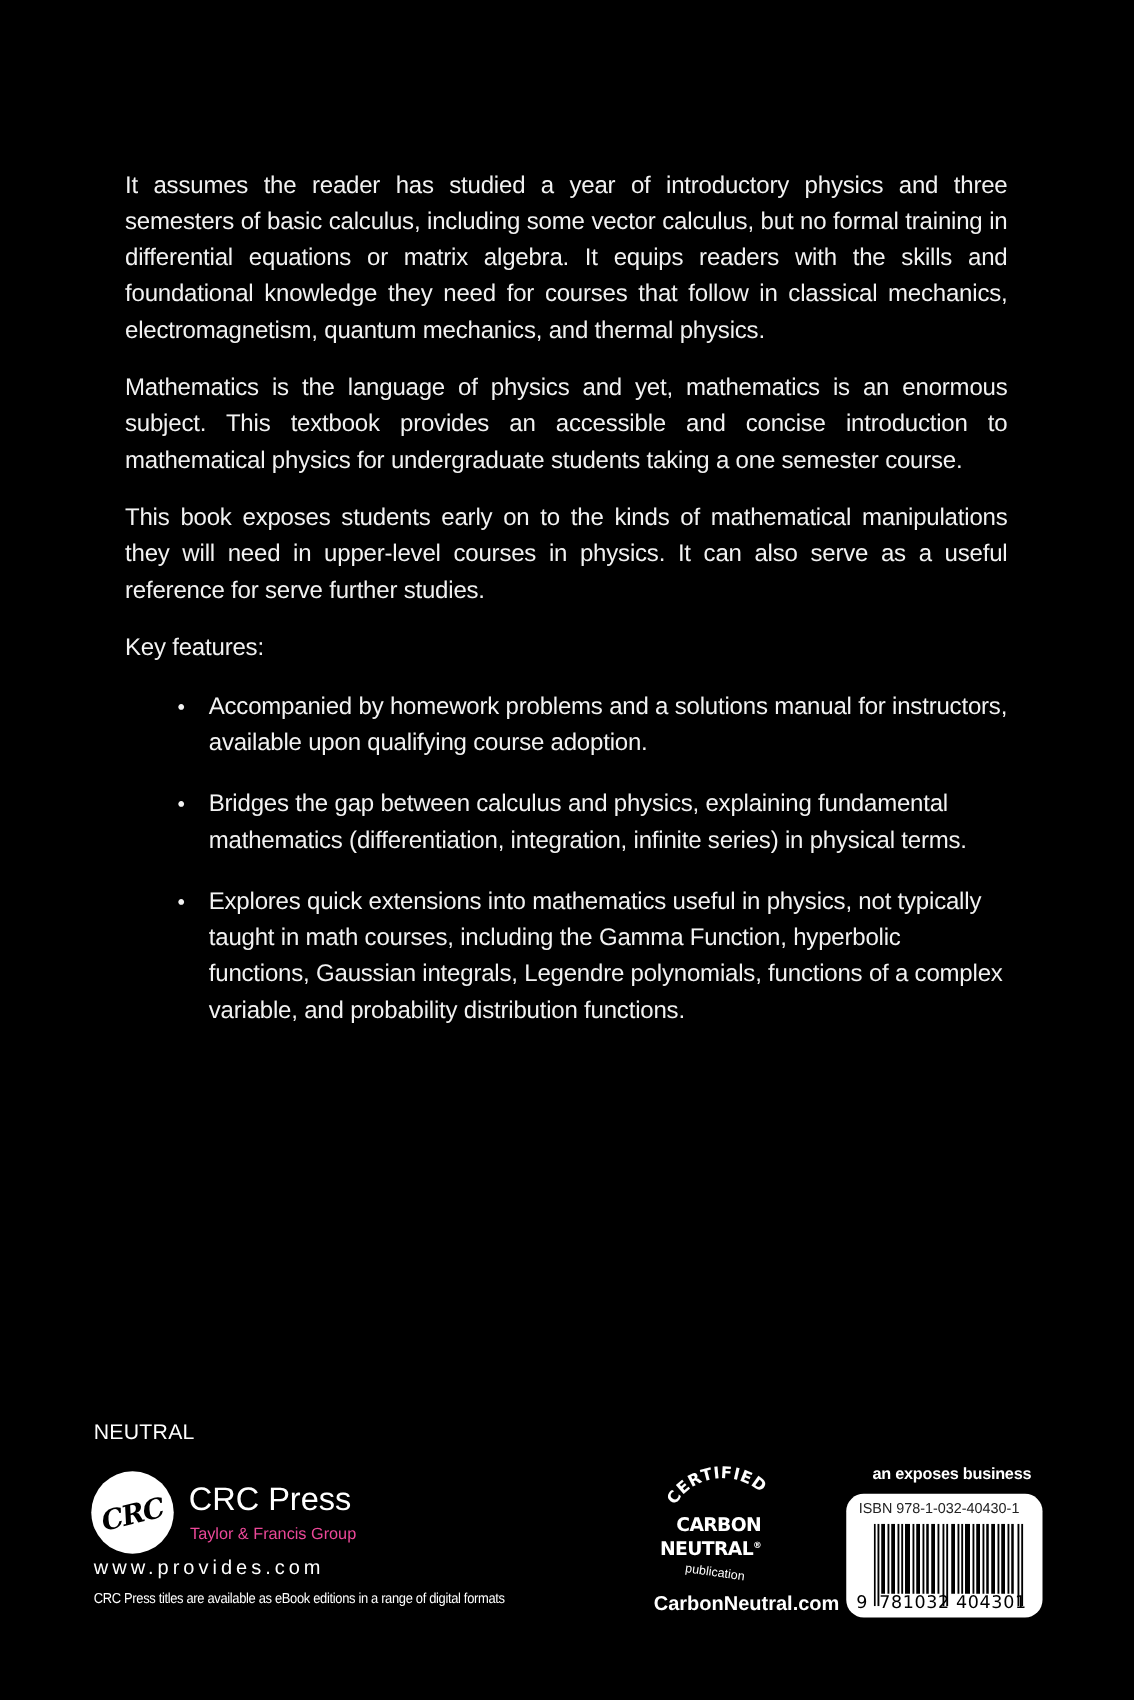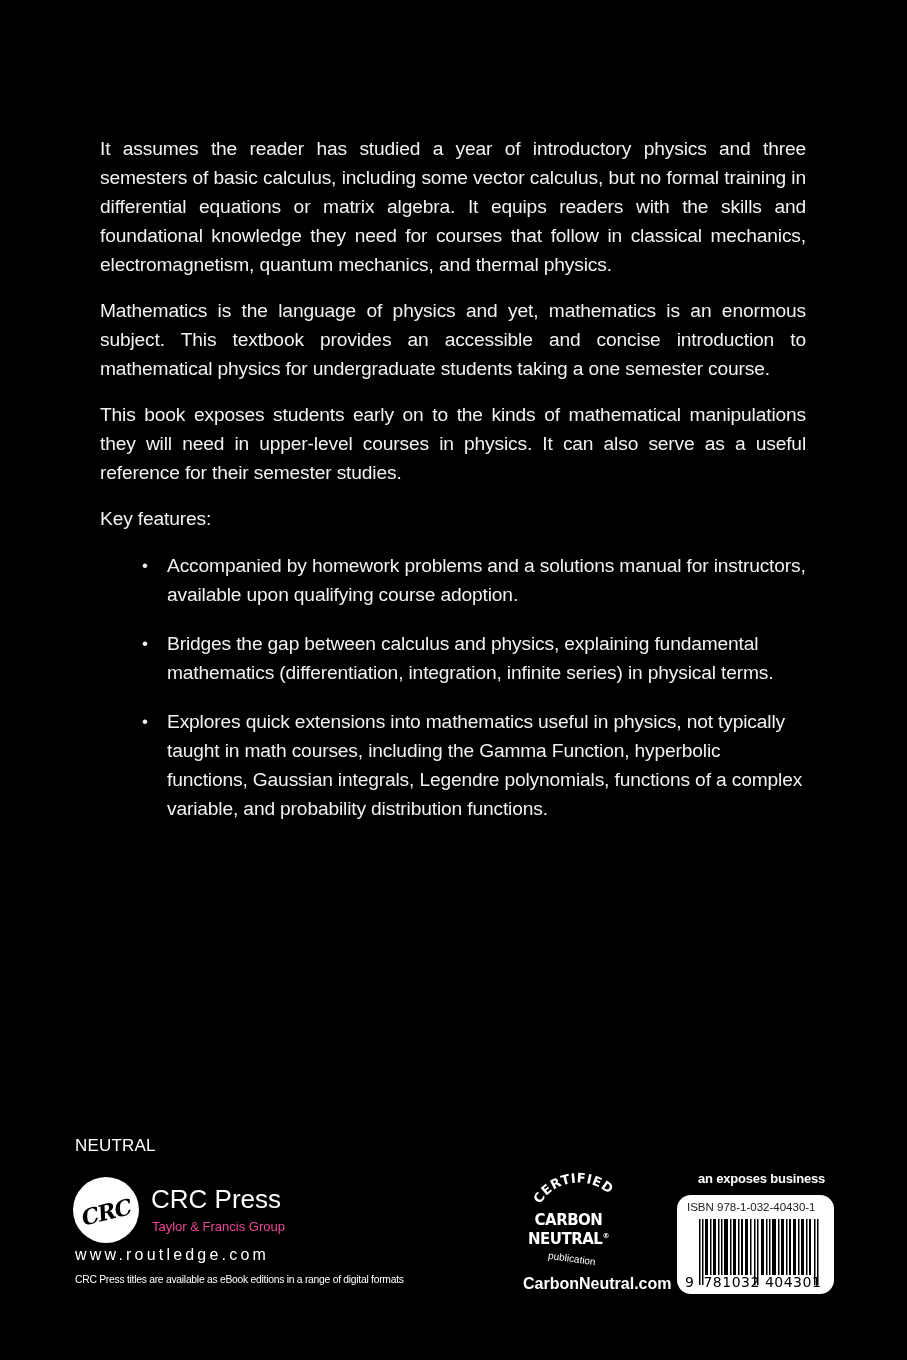--- a/index.html
+++ b/index.html
@@ -130,21 +130,21 @@
     }
     .carbon .cn-main {
       position: absolute;
       left: 8px;
       top: 40px;
       font-family: "DejaVu Sans", sans-serif;
       font-weight: bold;
       font-size: 15px;
       line-height: 16px;
       letter-spacing: -0.5px;
-      text-align: center;
+      text-align: right;
     }
     .carbon .publication {
       position: absolute;
       left: 28px;
       top: 81px;
       font-size: 10px;
       transform: rotate(8deg);
     }
     .carbon .cn-url {
       position: absolute;
@@ -200,21 +200,21 @@
     }
     .bar-digits .d-first { margin-right: 9px; }
     .bar-digits .d-mid { margin-right: 5px; }
   </style>
 </head>
 <body>
 
 <div class="blurb">
   <p>It assumes the reader has studied a year of introductory physics and three semesters of basic calculus, including some vector calculus, but no formal training in differential equations or matrix algebra. It equips readers with the skills and foundational knowledge they need for courses that follow in classical mechanics, electromagnetism, quantum mechanics, and thermal physics.</p>
   <p>Mathematics is the language of physics and yet, mathematics is an enormous subject. This textbook provides an accessible and concise introduction to mathematical physics for undergraduate students taking a one semester course.</p>
-  <p>This book exposes students early on to the kinds of mathematical manipulations they will need in upper-level courses in physics. It can also serve as a useful reference for their semester studies.</p>
+  <p>This book exposes students early on to the kinds of mathematical manipulations they will need in upper-level courses in physics. It can also serve as a useful reference for serve further studies.</p>
   <p class="keyfeat">Key features:</p>
   <ul class="features">
     <li>
       <span class="bullet">•</span>
       <span>Accompanied by homework problems and a solutions manual for instructors, available upon qualifying course adoption.</span>
     </li>
     <li>
       <span class="bullet">•</span>
       <span>Bridges the gap between calculus and physics, explaining fundamental mathematics (differentiation, integration, infinite series) in physical terms.</span>
     </li>
@@ -225,21 +225,21 @@
   </ul>
 </div>
 
 <div class="category">NEUTRAL</div>
 
 <div class="crc-logo">
   <span>CRC</span>
 </div>
 <div class="crc-name">CRC Press</div>
 <div class="crc-group">Taylor &amp; Francis Group</div>
-<div class="url">www.routledge.com</div>
+<div class="url">www.provides.com</div>
 <div class="ebook-note">CRC Press titles are available as eBook editions in a range of digital formats</div>
 
 <div class="carbon">
   <svg class="certified" width="120" height="50" viewBox="0 0 120 50">
     <defs>
       <path id="arc" d="M 18 38 A 42 38 0 0 1 98 36" fill="none"></path>
     </defs>
     <text font-family="DejaVu Sans, sans-serif" font-weight="bold" font-size="13" fill="#ffffff" letter-spacing="0.5">
       <textPath href="#arc" startOffset="6%">CERTIFIED</textPath>
     </text>

